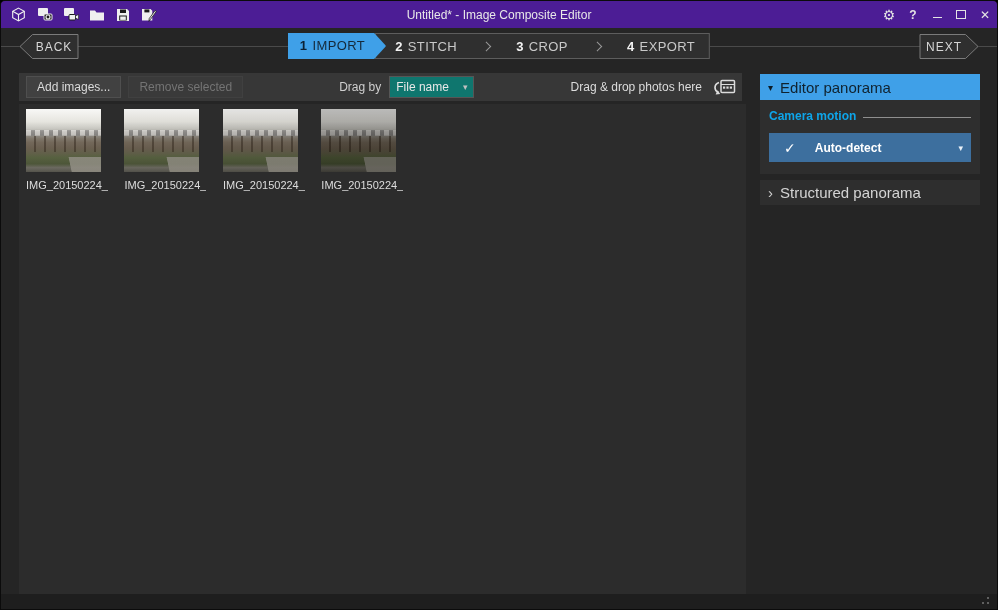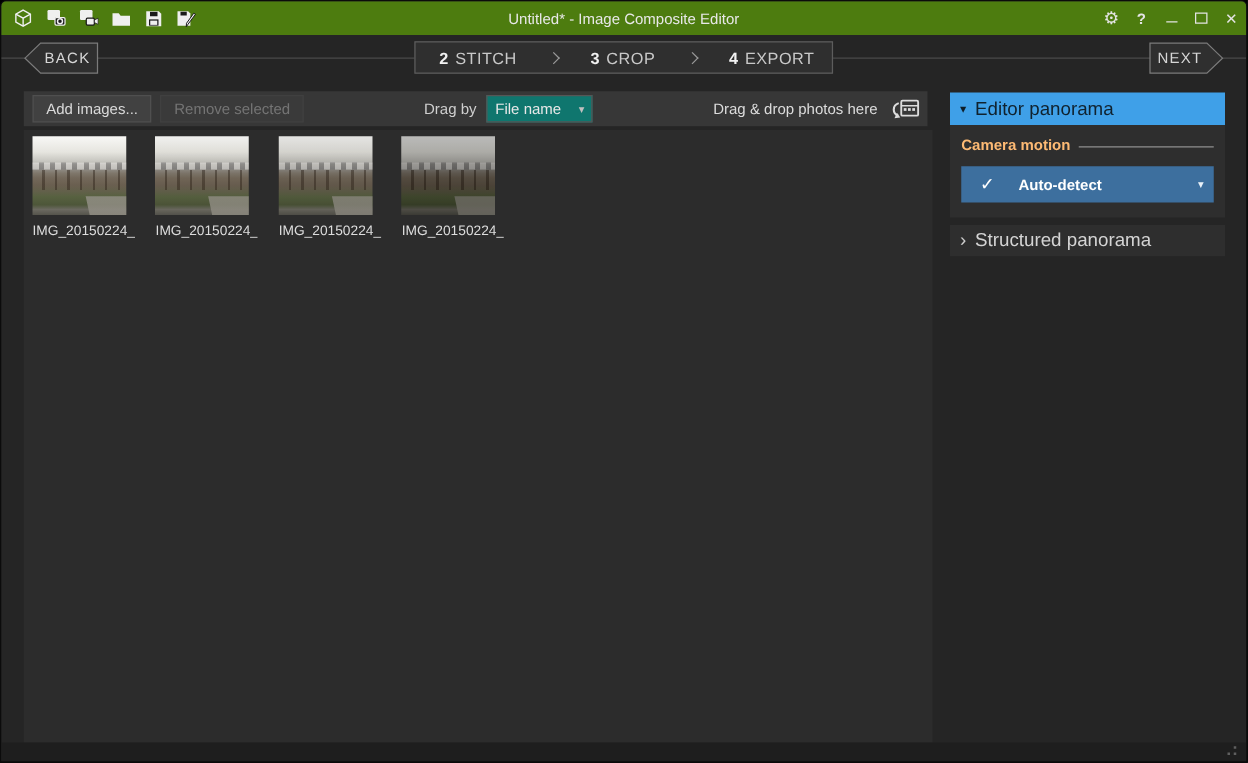--- a/index.html
+++ b/index.html
@@ -3,21 +3,21 @@
 <meta charset="utf-8">
 <style>
   * { margin:0; padding:0; box-sizing:border-box; }
   html,body { width:998px; height:610px; overflow:hidden; background:#000; }
   body { font-family:"Liberation Sans","DejaVu Sans",sans-serif; }
 
   .window { position:relative; width:998px; height:610px; background:#252525;
             border:1px solid #0b0b0b; border-radius:5px 5px 0 0; overflow:hidden; }
 
   
-  .titlebar { position:relative; height:27px; background:#4d7c0f; display:flex; align-items:center; }
+  .titlebar { position:relative; height:27px; background:#4c1d95; display:flex; align-items:center; }
   .tb-icons { display:flex; align-items:center; gap:9px; padding-left:9px; z-index:2; }
   .tb-icon { width:17px; height:17px; display:flex; align-items:center; justify-content:center; cursor:pointer; }
   .tb-icon svg { display:block; }
   .tb-title { position:absolute; left:0; right:0; text-align:center; color:#e8e8e8; font-size:12px; }
   .tb-controls { margin-left:auto; display:flex; align-items:center; gap:0; z-index:2; }
   .tb-ctl { width:24px; height:27px; display:flex; align-items:center; justify-content:center;
             color:#e4e4e4; font-size:12px; cursor:pointer; }
   .glyph-gear { font-size:14px; }
   .glyph-min { width:9px; height:1px; background:#e4e4e4; margin-top:6px; }
   .glyph-max { width:10px; height:9px; border:1px solid #e4e4e4; }
@@ -76,21 +76,21 @@
   .thumb-name { width:82px; margin-top:7px; font-size:11px; color:#dddddd;
                 white-space:nowrap; overflow:hidden; }
 
   
   .panel { position:absolute; left:759px; top:73px; width:220px; }
   .p-header { height:26px; background:#3fa0e8; color:#10222e; font-size:15px;
               display:flex; align-items:center; padding-left:8px; cursor:pointer; }
   .p-header .car { font-size:10px; margin-right:7px; color:#0d1d28; }
   .p-body { background:#2e2e2e; padding:9px 9px 12px 9px; }
   .cm-row { display:flex; align-items:center; }
-  .cm-label { font-size:12px; font-weight:700; color:#fdba74; white-space:nowrap; }
+  .cm-label { font-size:12px; font-weight:700; color:#0ea5e9; white-space:nowrap; }
   .cm-rule { flex:1; height:1px; background:#8f8f8f; margin-left:7px; margin-top:3px; }
   .dropdown { margin-top:10px; height:29px; background:#3d6f9e; display:flex; align-items:center;
               cursor:pointer; }
   .dropdown .check { color:#fff; font-weight:700; font-size:14px; margin-left:15px; }
   .dropdown .val { color:#fff; font-size:12px; font-weight:700; margin-left:19px; }
   .dropdown .car { margin-left:auto; margin-right:8px; color:#e9f1f8; font-size:9px; }
   .p-collapsed { margin-top:6px; height:25px; background:#2e2e2e; color:#d4d4d4; font-size:15px;
               display:flex; align-items:center; padding-left:8px; cursor:pointer; }
   .p-collapsed .car { font-size:15px; margin-right:7px; color:#cfcfcf; }
 
@@ -163,20 +163,23 @@
 
   <div class="navbar">
     <div class="nav-line"></div>
 
     <svg class="nav-back" width="63" height="27" viewBox="0 0 63 27">
       <path d="M15.5 1.5 H61 V25.5 H15.5 L3 13.5 Z" fill="#2f2f2f" stroke="#7b7b7b"></path>
       <text x="37" y="17.5" text-anchor="middle" fill="#d6d6d6" font-size="12" letter-spacing="1">BACK</text>
     </svg>
 
     <div class="steps">
+      <div class="step-active">
+        <b>1</b><span>IMPORT</span>
+      </div>
       <div class="steps-rest">
         <span class="step">
           <b>2</b><span>STITCH</span>
         </span>
         <span class="chev-div"></span>
         <span class="step">
           <b>3</b><span>CROP</span>
         </span>
         <span class="chev-div"></span>
         <span class="step">

